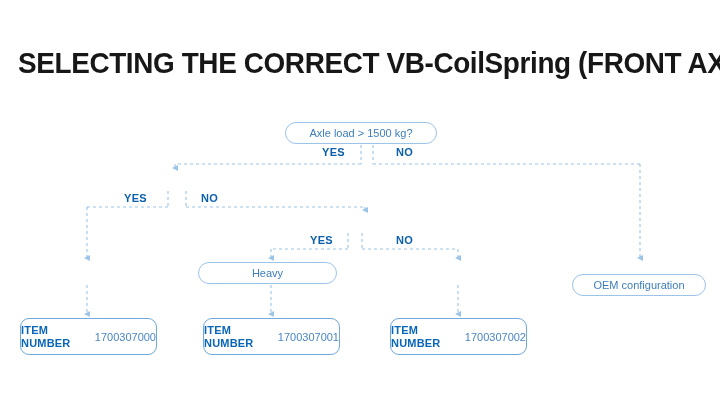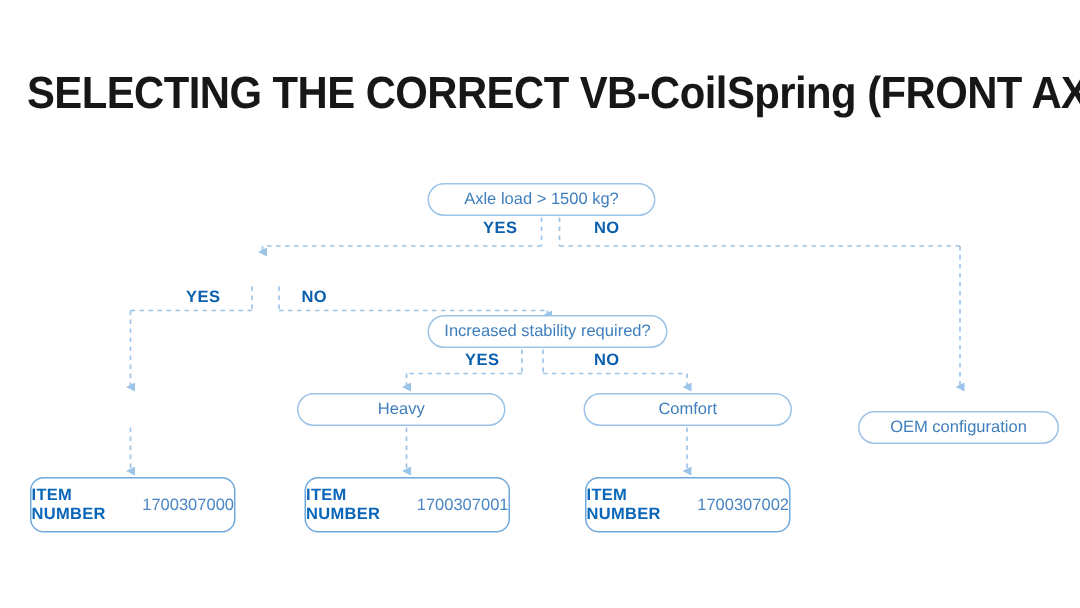--- a/index.html
+++ b/index.html
@@ -117,31 +117,25 @@
 
   <div class="node decision" style="left:285px;top:122px;width:152px;">
     <span>Axle load &gt; 1500 kg?</span>
   </div>
   <div class="branchlabel" style="left:322px;top:146px;">YES</div>
   <div class="branchlabel" style="left:396px;top:146px;">NO</div>
 
   <div class="branchlabel" style="left:124px;top:192px;">YES</div>
   <div class="branchlabel" style="left:201px;top:192px;">NO</div>
 
-  <div class="node decision" style="left:285px;top:210px;width:160px;">
-    <span>Increased stability required?</span>
-  </div>
   <div class="branchlabel" style="left:310px;top:234px;">YES</div>
   <div class="branchlabel" style="left:396px;top:234px;">NO</div>
 
   <div class="node result" style="left:198px;top:262px;width:139px;">
     <span>Heavy</span>
-  </div>
-  <div class="node result" style="left:389px;top:262px;width:139px;">
-    <span>Comfort</span>
   </div>
   <div class="node result" style="left:572px;top:262px;width:134px;margin-top:12px;">
     <span>OEM configuration</span>
   </div>
 
   <div class="itembox" style="left:20px;top:318px;width:137px;">
     <div class="it-title">ITEM NUMBER</div>
     <div class="it-num">1700307000</div>
   </div>
   <div class="itembox" style="left:203px;top:318px;width:137px;">

